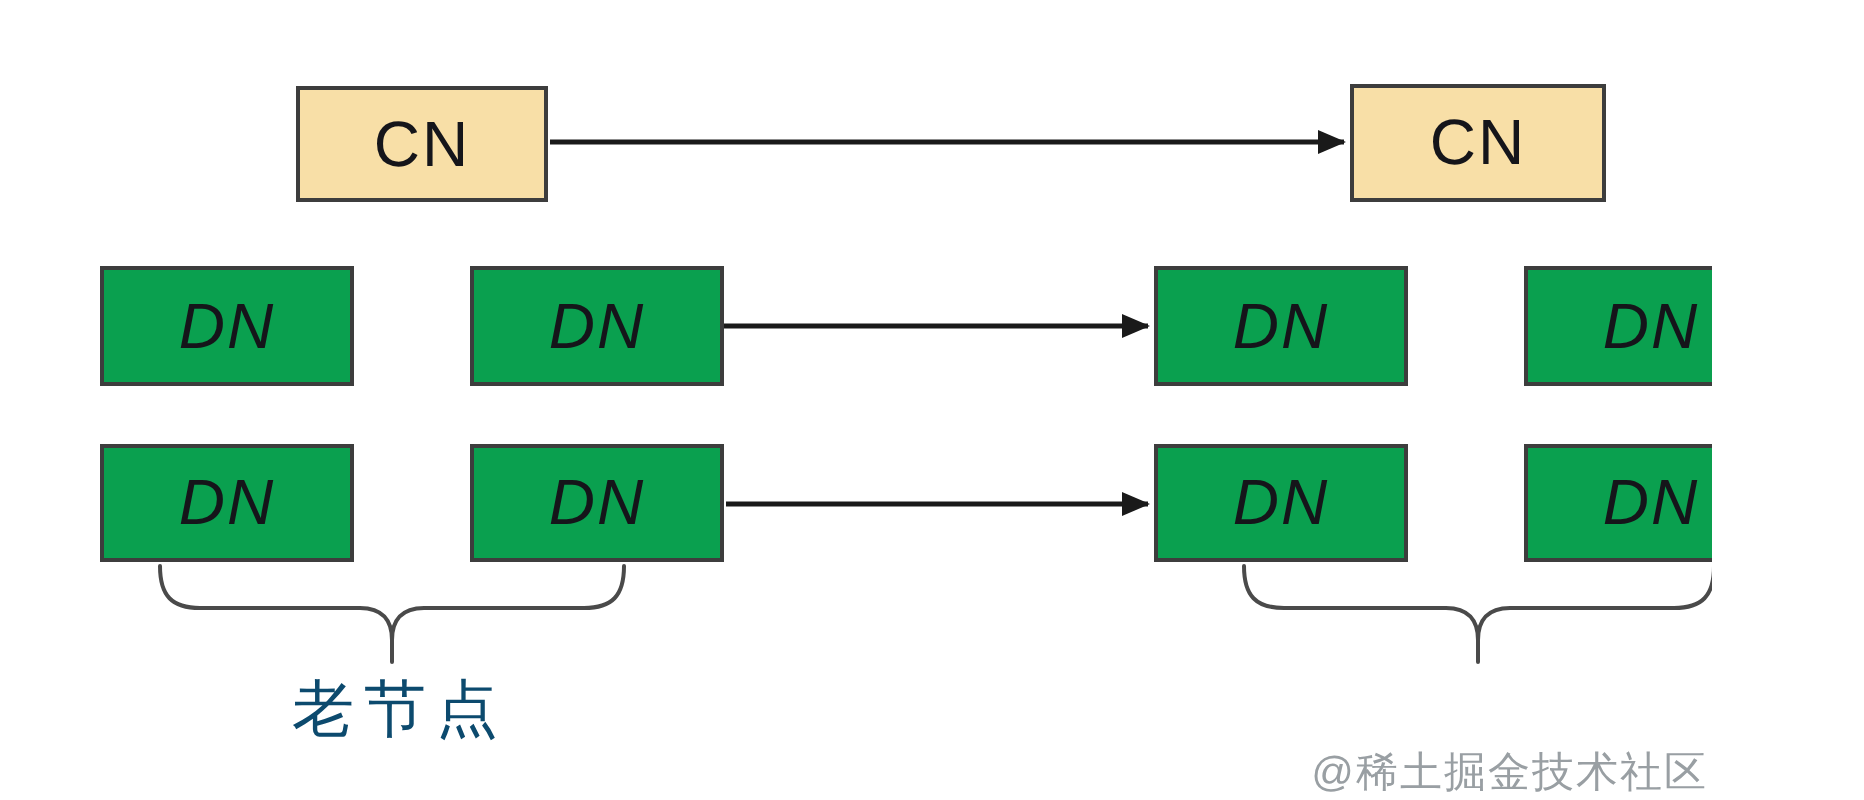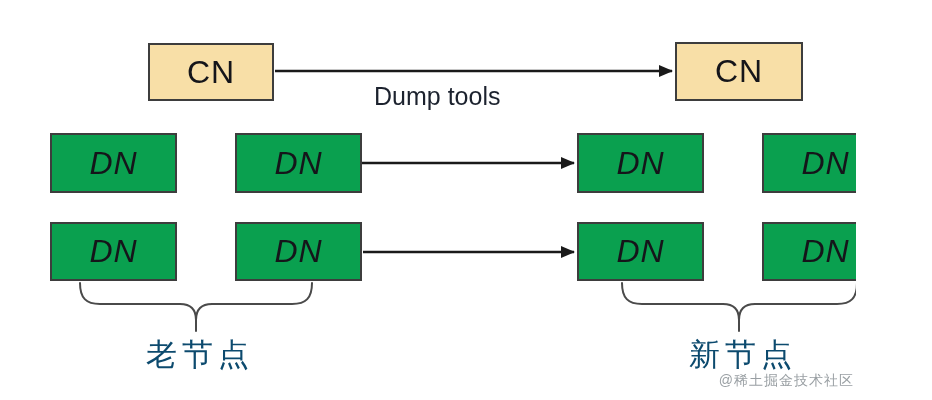--- a/index.html
+++ b/index.html
@@ -32,21 +32,21 @@
   .tools-label span{display:block;}
   .cluster-label{
     position:absolute;top:334px;width:200px;text-align:center;
     font-size:31px;color:#0c4a6e;letter-spacing:5px;
     font-family:"Liberation Serif","DejaVu Serif",serif;
   }
   #old-label{left:100px;}
   #new-label{left:643px;}
   .watermark{
     position:absolute;right:2px;top:372px;
-    font-size:14px;color:var(--watermark,#999fa3);letter-spacing:1px;
+    font-size:21px;color:var(--watermark,#999fa3);letter-spacing:1px;
   }
 </style>
 </head>
 <body>
 
 <div class="canvas">
 
   <svg class="overlay" viewBox="0 0 932 400">
     <defs>
       <marker id="arrowhead" markerUnits="userSpaceOnUse" markerWidth="15" markerHeight="13" refX="13" refY="6" orient="auto">
@@ -75,20 +75,18 @@
   <div class="node dn" id="dn-old-2">DN</div>
   <div class="node dn" id="dn-old-3">DN</div>
   <div class="node dn" id="dn-old-4">DN</div>
 
   <div class="node dn" id="dn-new-1">DN</div>
   <div class="node dn" id="dn-new-2">DN</div>
   <div class="node dn" id="dn-new-3">DN</div>
   <div class="node dn" id="dn-new-4">DN</div>
 
   <div class="tools-label">
-    <span>Dump tools</span>
   </div>
 
   <div class="cluster-label" id="old-label">老节点</div>
-  <div class="cluster-label" id="new-label">新节点</div>
 
   <div class="watermark">@稀土掘金技术社区</div>
 </div>
 
 </body></html>

